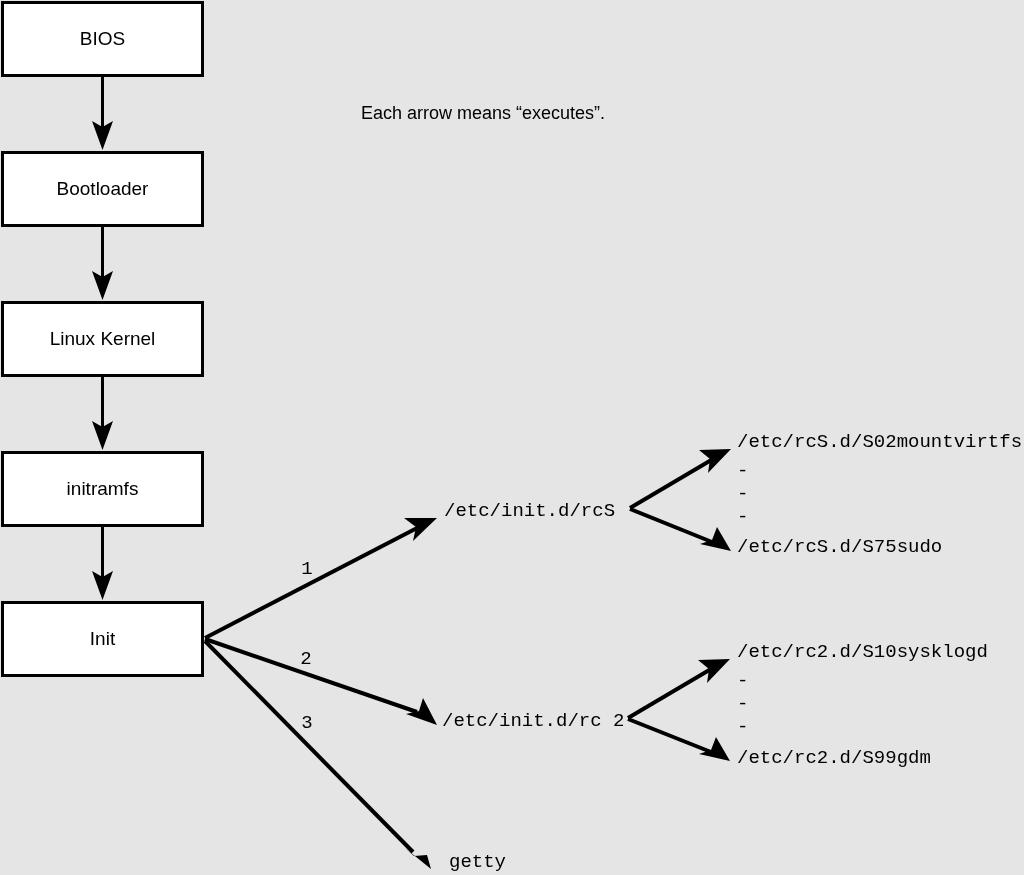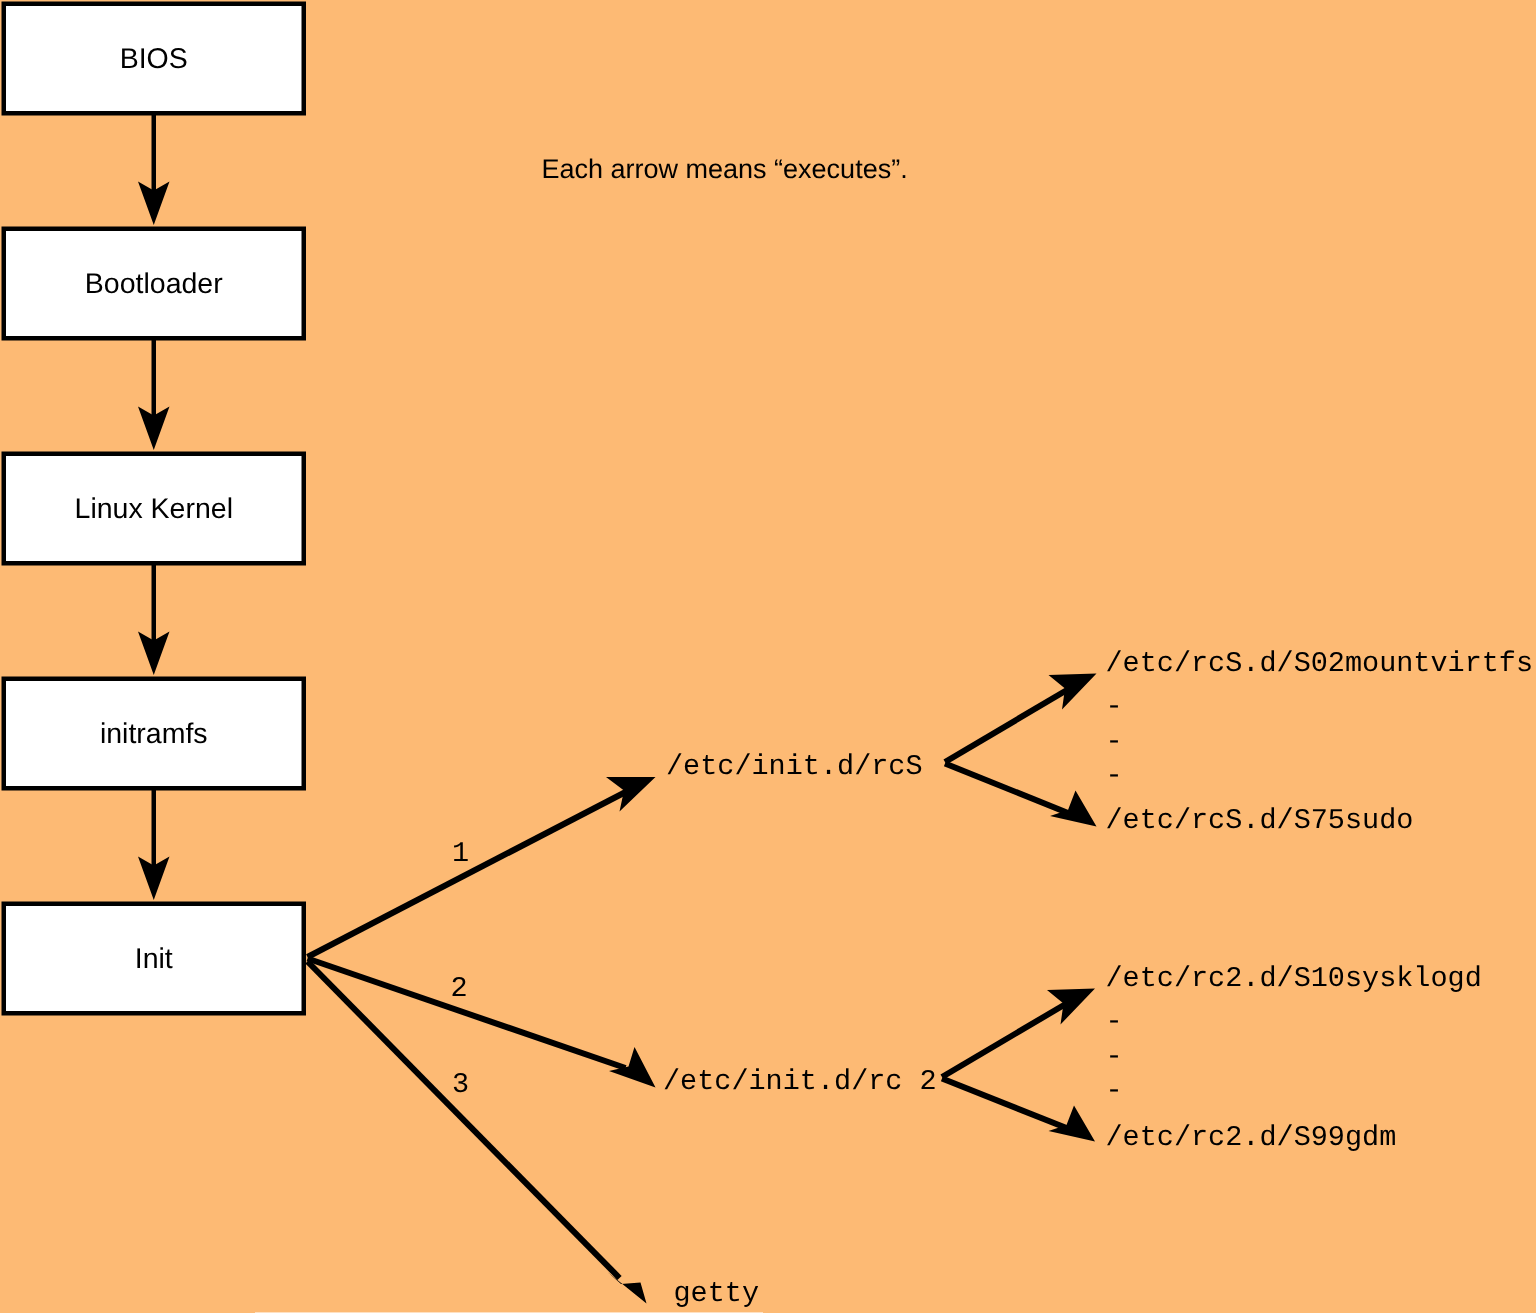--- a/index.html
+++ b/index.html
@@ -11,21 +11,21 @@
   body {
     width: 1024px;
     height: 875px;
     overflow: hidden;
     font-family: "Liberation Sans", sans-serif;
   }
   #diagram-root {
     position: relative;
     width: 1024px;
     height: 875px;
-    background: #fdba74;
+    background: #e5e5e5;
   }
   svg.diagram-canvas {
     position: absolute;
     top: 0;
     left: 0;
     width: 1024px;
     height: 875px;
     display: block;
   }
   .box-rect {

